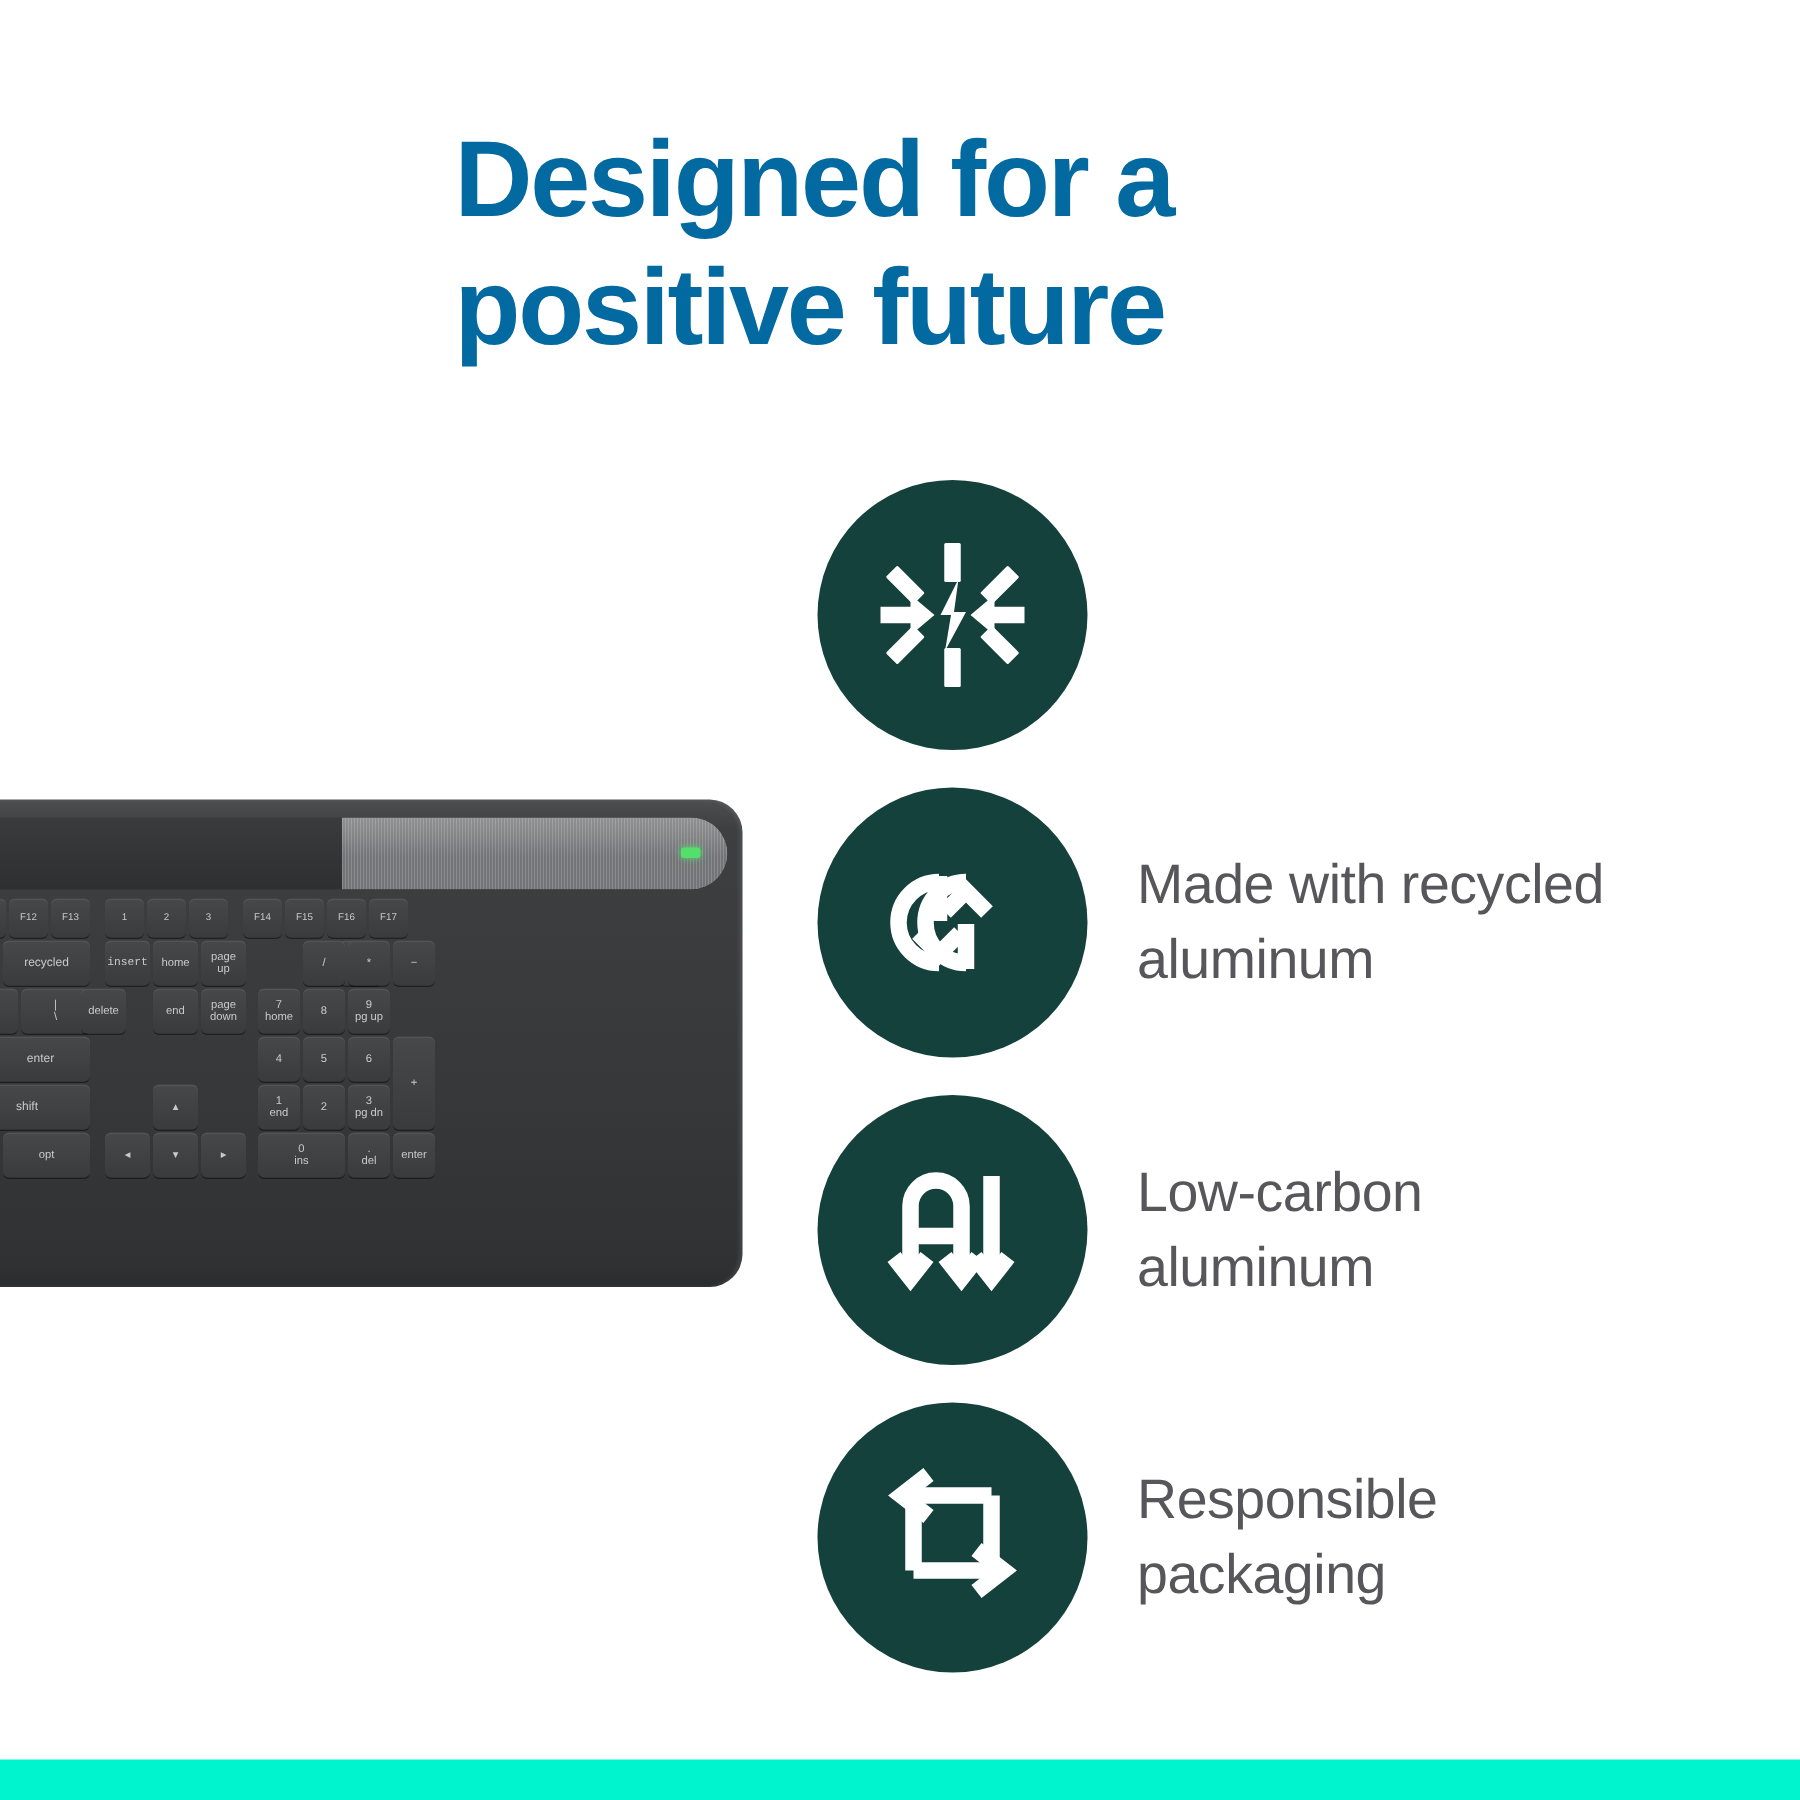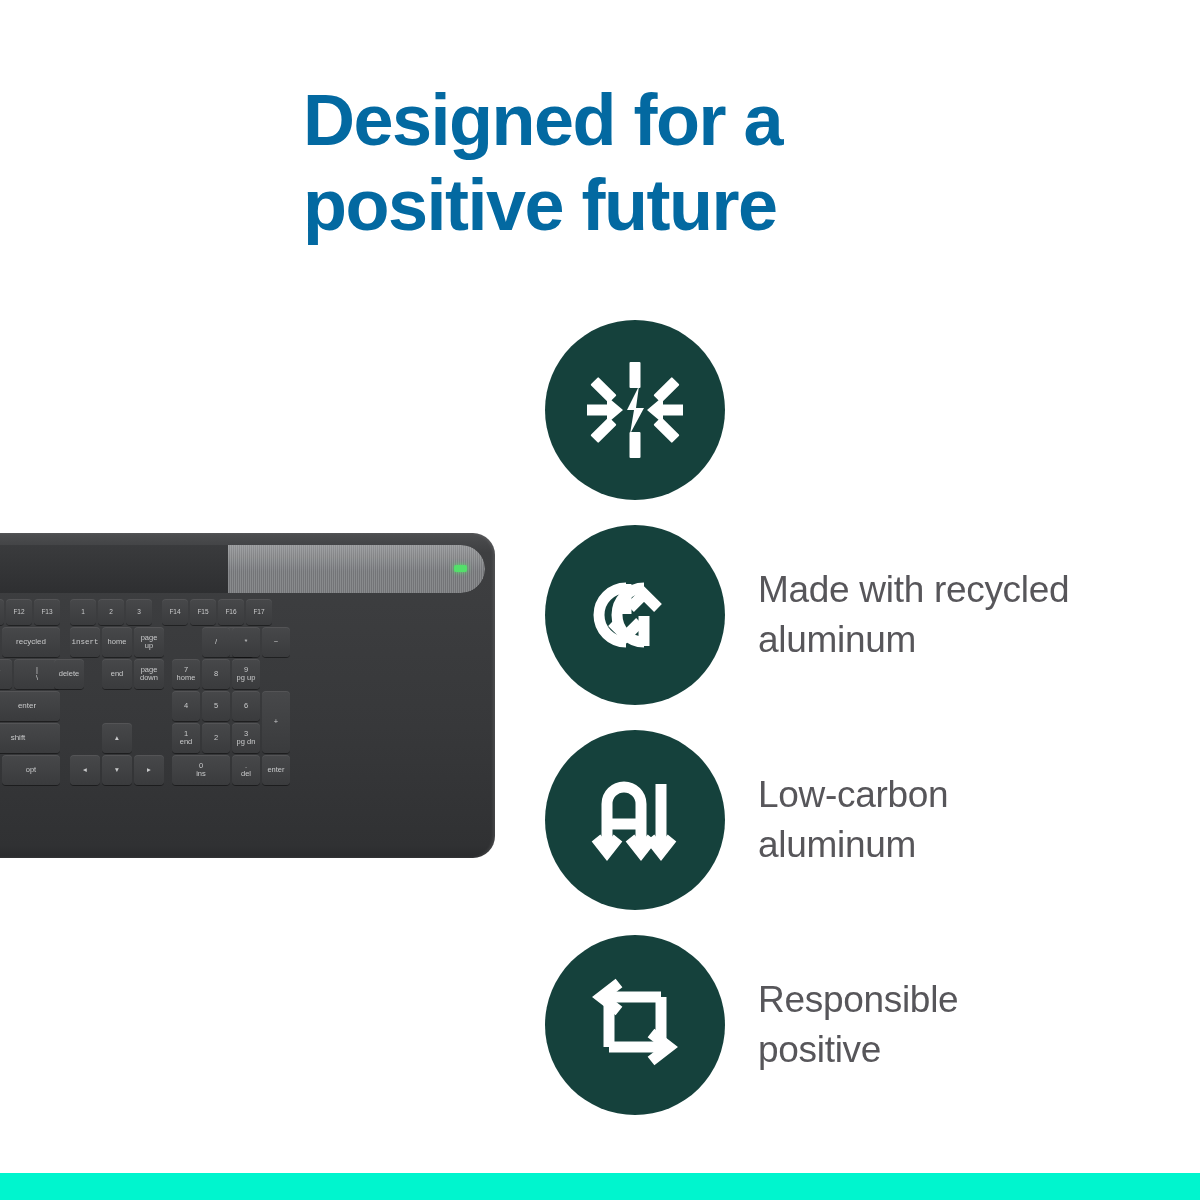--- a/index.html
+++ b/index.html
@@ -296,20 +296,20 @@
 
             <path d="M24 72 V28"></path>
 
             <path d="M34 8 L16 22 L34 36" stroke-linejoin="miter"></path>
 
             <path d="M66 58 L84 72 L66 86" stroke-linejoin="miter"></path>
           </svg>
         </span>
       </div>
       <div class="feature-label">Responsible
-positive</div>
+packaging</div>
     </div>
 
   </div>
 
   <div class="accent-bar"></div>
 
 </div>
 
 </body></html>

